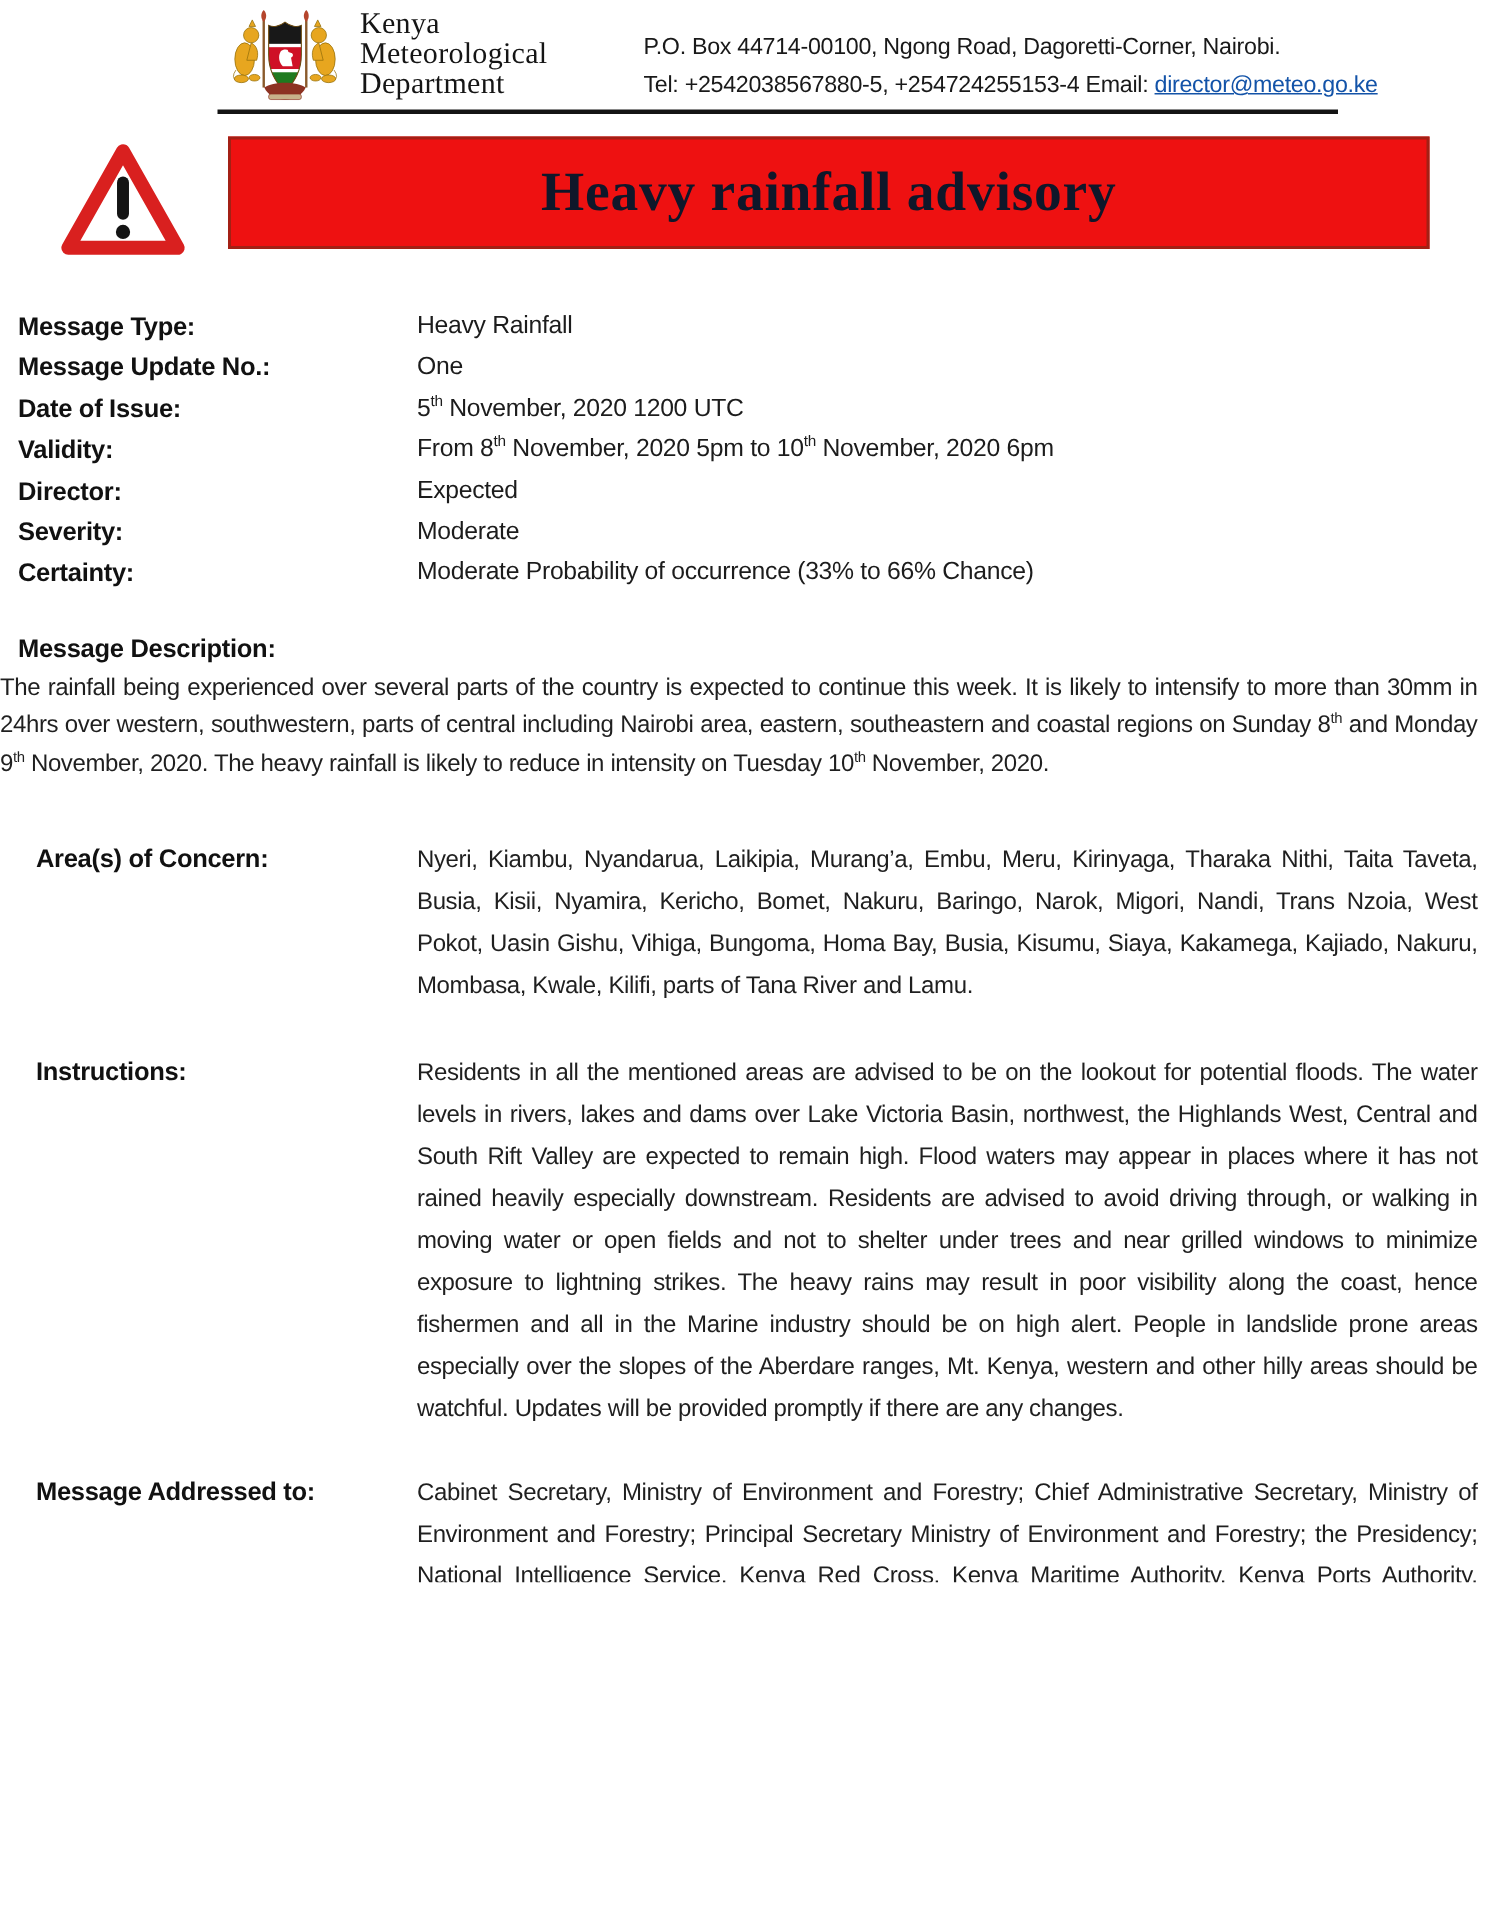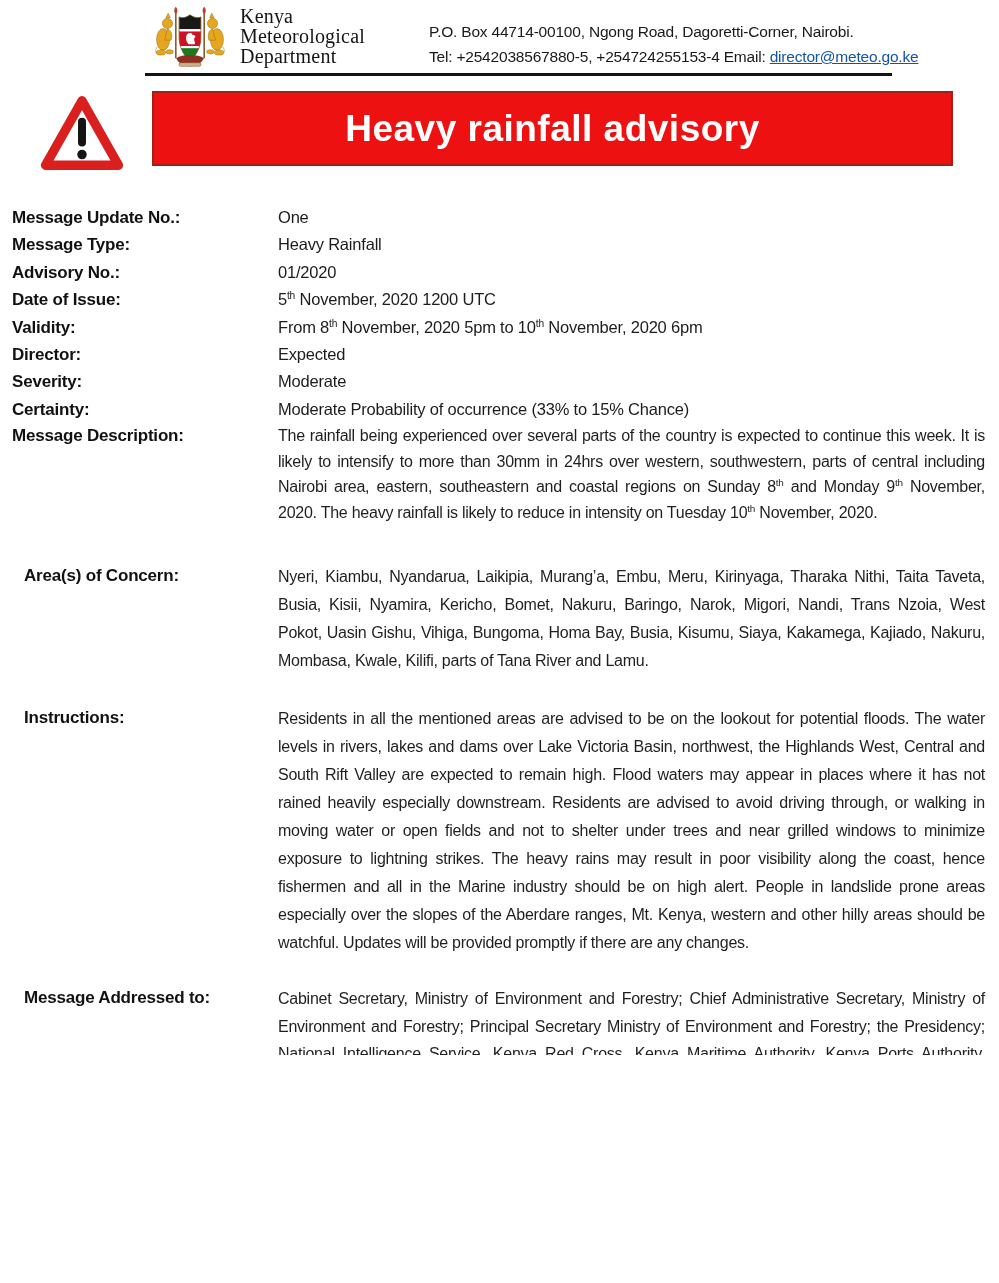--- a/index.html
+++ b/index.html
@@ -26,42 +26,42 @@
   .header-rule{margin:3px 0 0 145px; width:747px; border-top:3px solid #141414; height:0;}
   
   .banner-row{position:relative; height:104px; margin-top:14px;}
   .warning{position:absolute; left:38px; top:4px; width:88px; height:78px;}
   .banner{
     position:absolute; left:152px; top:1px; width:797px; height:71px;
     background:#ee1111; border:2px solid #a32015;
     display:flex; align-items:center; justify-content:center;
   }
   .banner-title{
-    color:#ffffff; font-size:37px; font-weight:bold; letter-spacing:0.5px;
+    color:#0f172a; font-size:37px; font-weight:bold; letter-spacing:0.5px;font-family:Liberation Serif, serif;
   }
   
   .fields{margin-top:10px;}
   .field-row{display:flex; line-height:27.4px;}
   .field-label{
     flex:none; width:278px; padding-left:12px; box-sizing:border-box;
     font-weight:bold; font-size:17px; color:#111; letter-spacing:-0.2px;
   }
   .field-value{flex:1; margin-right:14px; font-size:16.5px; letter-spacing:-0.2px;}
   
   .section{display:flex; align-items:flex-start;}
   .section-label{
     flex:none; width:278px; padding-left:12px; box-sizing:border-box;
     font-weight:bold; font-size:17px; color:#111; letter-spacing:-0.2px; line-height:26px;
   }
   .section.indent .section-label{padding-left:24px;}
   .section-body{
     flex:1; margin-right:14px; text-align:justify;
     font-size:16px; letter-spacing:-0.25px; line-height:26.5px; color:#1f1f1f;
   }
-  .sec-description{}
+  .sec-description{margin-top:24px;flex-direction:column;}
   .sec-description .section-body{line-height:25.5px;}
   .sec-areas{margin-top:38px;}
   .sec-areas .section-body{line-height:28px;}
   .sec-instructions{margin-top:30px;}
   .sec-instructions .section-body{line-height:28px;}
   .sec-addressed{margin-top:28px;}
   .sec-addressed .section-body{line-height:27.5px;}
   .sec-originator{margin-top:26px;}
   .sec-originator .section-label{padding-left:10px;}
   sup{font-size:0.62em; line-height:0; vertical-align:super;}
@@ -141,50 +141,46 @@
         <circle cx="50" cy="71.5" r="5.6" fill="#141414"></circle>
       </svg>
     </div>
     <div class="banner">
       <span class="banner-title">Heavy rainfall advisory</span>
     </div>
   </div>
 
   <div class="fields">
     <div class="field-row">
+      <div class="field-label">Message Type:</div>
+      <div class="field-value">Heavy Rainfall</div>
+    </div>
+    <div class="field-row">
       <div class="field-label">Message Update No.:</div>
       <div class="field-value">One</div>
     </div>
     <div class="field-row">
-      <div class="field-label">Message Type:</div>
-      <div class="field-value">Heavy Rainfall</div>
-    </div>
-    <div class="field-row">
-      <div class="field-label">Advisory No.:</div>
-      <div class="field-value">01/2020</div>
-    </div>
-    <div class="field-row">
       <div class="field-label">Date of Issue:</div>
       <div class="field-value">5<sup>th</sup> November, 2020 1200 UTC</div>
     </div>
     <div class="field-row">
       <div class="field-label">Validity:</div>
       <div class="field-value">From 8<sup>th</sup> November, 2020 5pm to 10<sup>th</sup> November, 2020 6pm</div>
     </div>
     <div class="field-row">
       <div class="field-label">Director:</div>
       <div class="field-value">Expected</div>
     </div>
     <div class="field-row">
       <div class="field-label">Severity:</div>
       <div class="field-value">Moderate</div>
     </div>
     <div class="field-row">
       <div class="field-label">Certainty:</div>
-      <div class="field-value">Moderate Probability of occurrence (33% to 15% Chance)</div>
+      <div class="field-value">Moderate Probability of occurrence (33% to 66% Chance)</div>
     </div>
   </div>
 
   <div class="section sec-description">
     <div class="section-label">Message Description:</div>
     <div class="section-body">The rainfall being experienced over several parts of the country is expected to continue this week. It is likely to intensify to more than 30mm in 24hrs over western, southwestern, parts of central including Nairobi area, eastern, southeastern and coastal regions on Sunday 8<sup>th</sup> and Monday 9<sup>th</sup> November, 2020. The heavy rainfall is likely to reduce in intensity on Tuesday 10<sup>th</sup> November, 2020.</div>
   </div>
 
   <div class="section indent sec-areas">
     <div class="section-label">Area(s) of Concern:</div>

